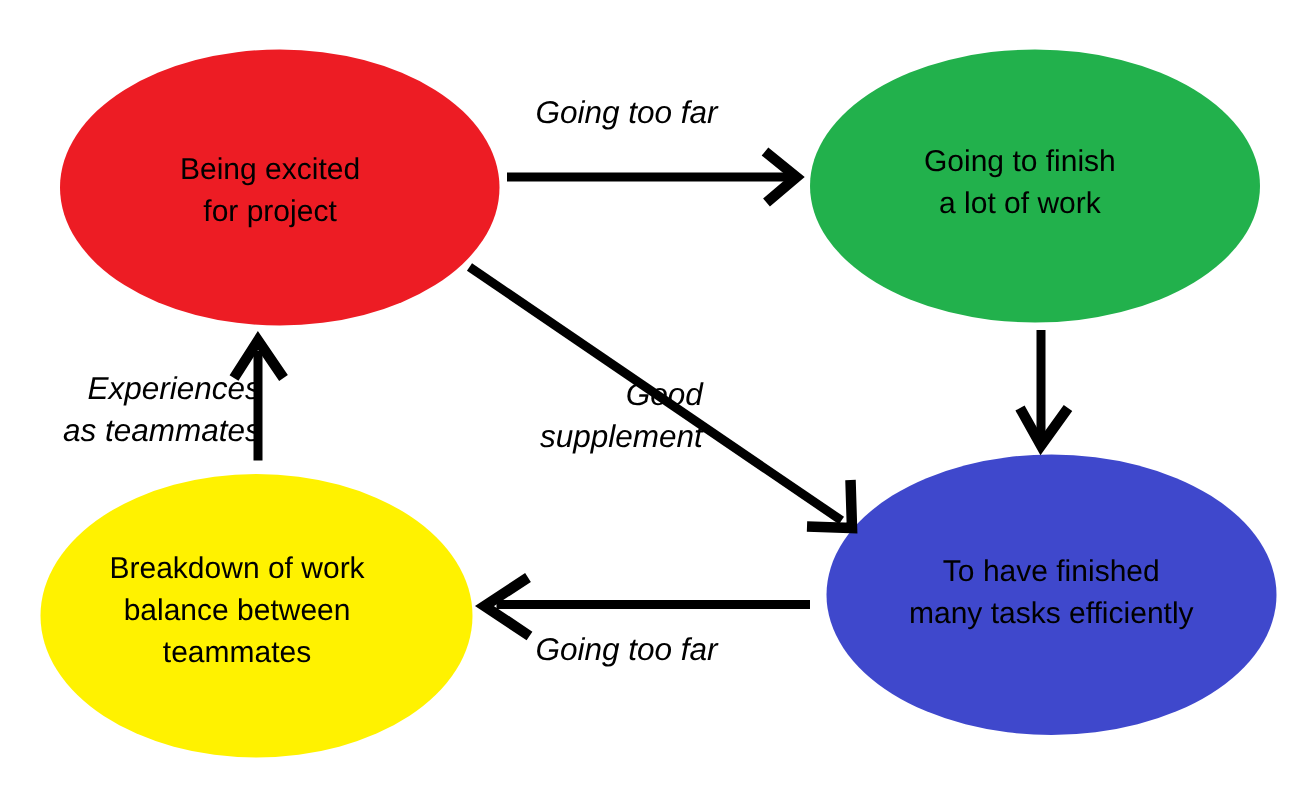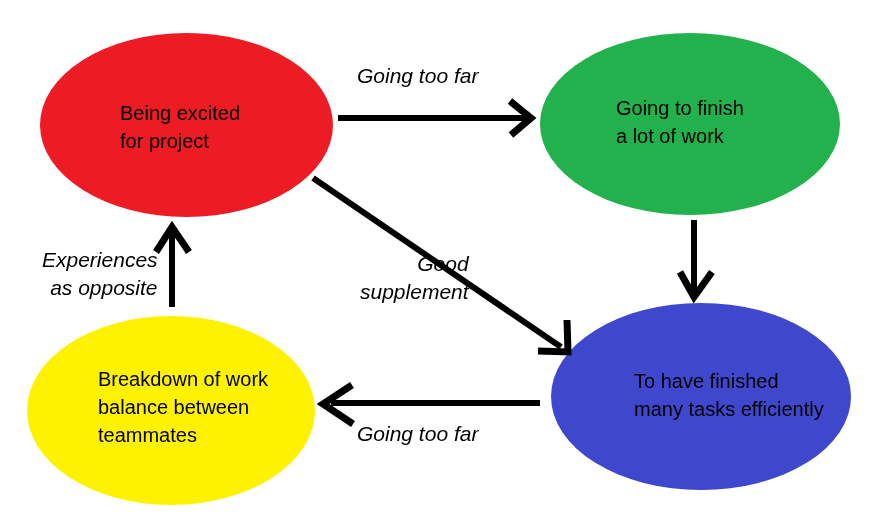--- a/index.html
+++ b/index.html
@@ -18,21 +18,21 @@
   .node {
     position: absolute;
     border-radius: 50%;
   }
   .node-label {
     position: absolute;
     color: #000000;
     font-size: 20px;
     line-height: 28px;
     white-space: pre-line;
-    text-align: left;
+    text-align: center;
   }
   .edge-label {
     position: absolute;
     color: #000000;
     font-size: 21px;
     line-height: 28px;
     font-style: italic;
     white-space: pre-line;
     text-align: right;
   }
@@ -65,23 +65,23 @@
 
   <div class="node" style="left: 40px; top: 33px; width: 293px; height: 184px; background-color: rgb(237, 28, 36);"></div>
   <div class="node" style="left: 540px; top: 33px; width: 300px; height: 182px; background-color: rgb(34, 177, 76);"></div>
   <div class="node" style="left: 551px; top: 303px; width: 300px; height: 187px; background-color: rgb(63, 72, 204);"></div>
   <div class="node" style="left: 27px; top: 316px; width: 288px; height: 189px; background-color: rgb(255, 242, 0);"></div>
 
   <div class="node-label" style="left:120px; top:99px;">Being excited
 for project</div>
   <div class="node-label" style="left:616px; top:94px;">Going to finish
 a lot of work</div>
-  <div class="node-label" style="left:606px; top:367px;margin-left:28px;">To have finished
+  <div class="node-label" style="left:606px; top:367px;">To have finished
 many tasks efficiently</div>
-  <div class="node-label" style="left:98px; top:365px;">Breakdown of work
+  <div class="node-label" style="left:73px; top:365px;">Breakdown of work
 balance between
 teammates</div>
 
   <svg id="arrow-layer" viewBox="0 0 870 525" xmlns="http://www.w3.org/2000/svg">
     <g>
       <path class="arrow-line" d="M338 118 L527 118"></path>
       <path class="arrow-head" d="M510 101 L531 118 L511 135"></path>
     </g>
     <g>
       <path class="arrow-line" d="M694 220 L694 291"></path>
@@ -99,15 +99,15 @@
       <path class="arrow-line" d="M172 307 L172 234"></path>
       <path class="arrow-head" d="M156 252 L172 227 L189 252"></path>
     </g>
   </svg>
 
   <div class="edge-label" style="left:357px; top:62px;">Going too far</div>
   <div class="edge-label" style="left:348px; top:250px;margin-left:12px;">Good
 supplement</div>
   <div class="edge-label" style="left:357px; top:420px;">Going too far</div>
   <div class="edge-label" style="left:42px; top:246px;">Experiences
-as opposite</div>
+as teammates</div>
 
 </div>
 
 </body></html>

